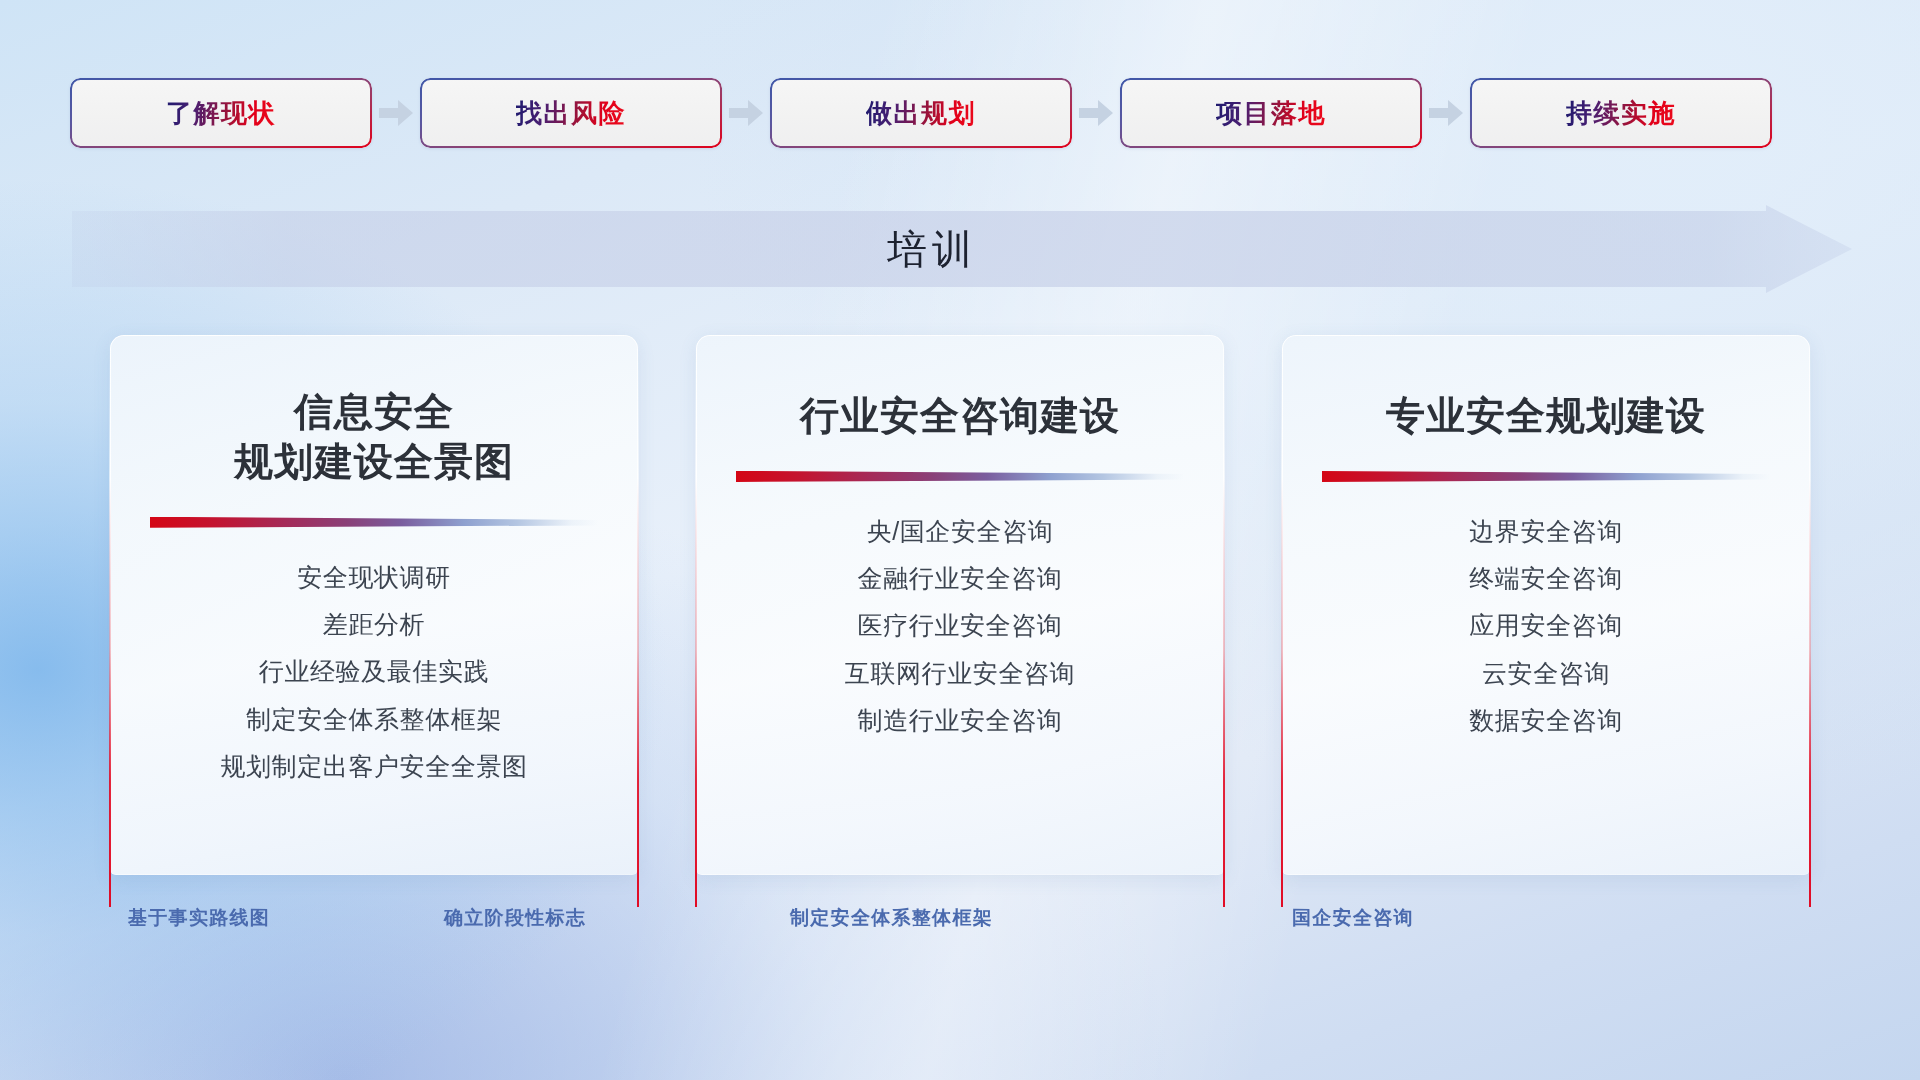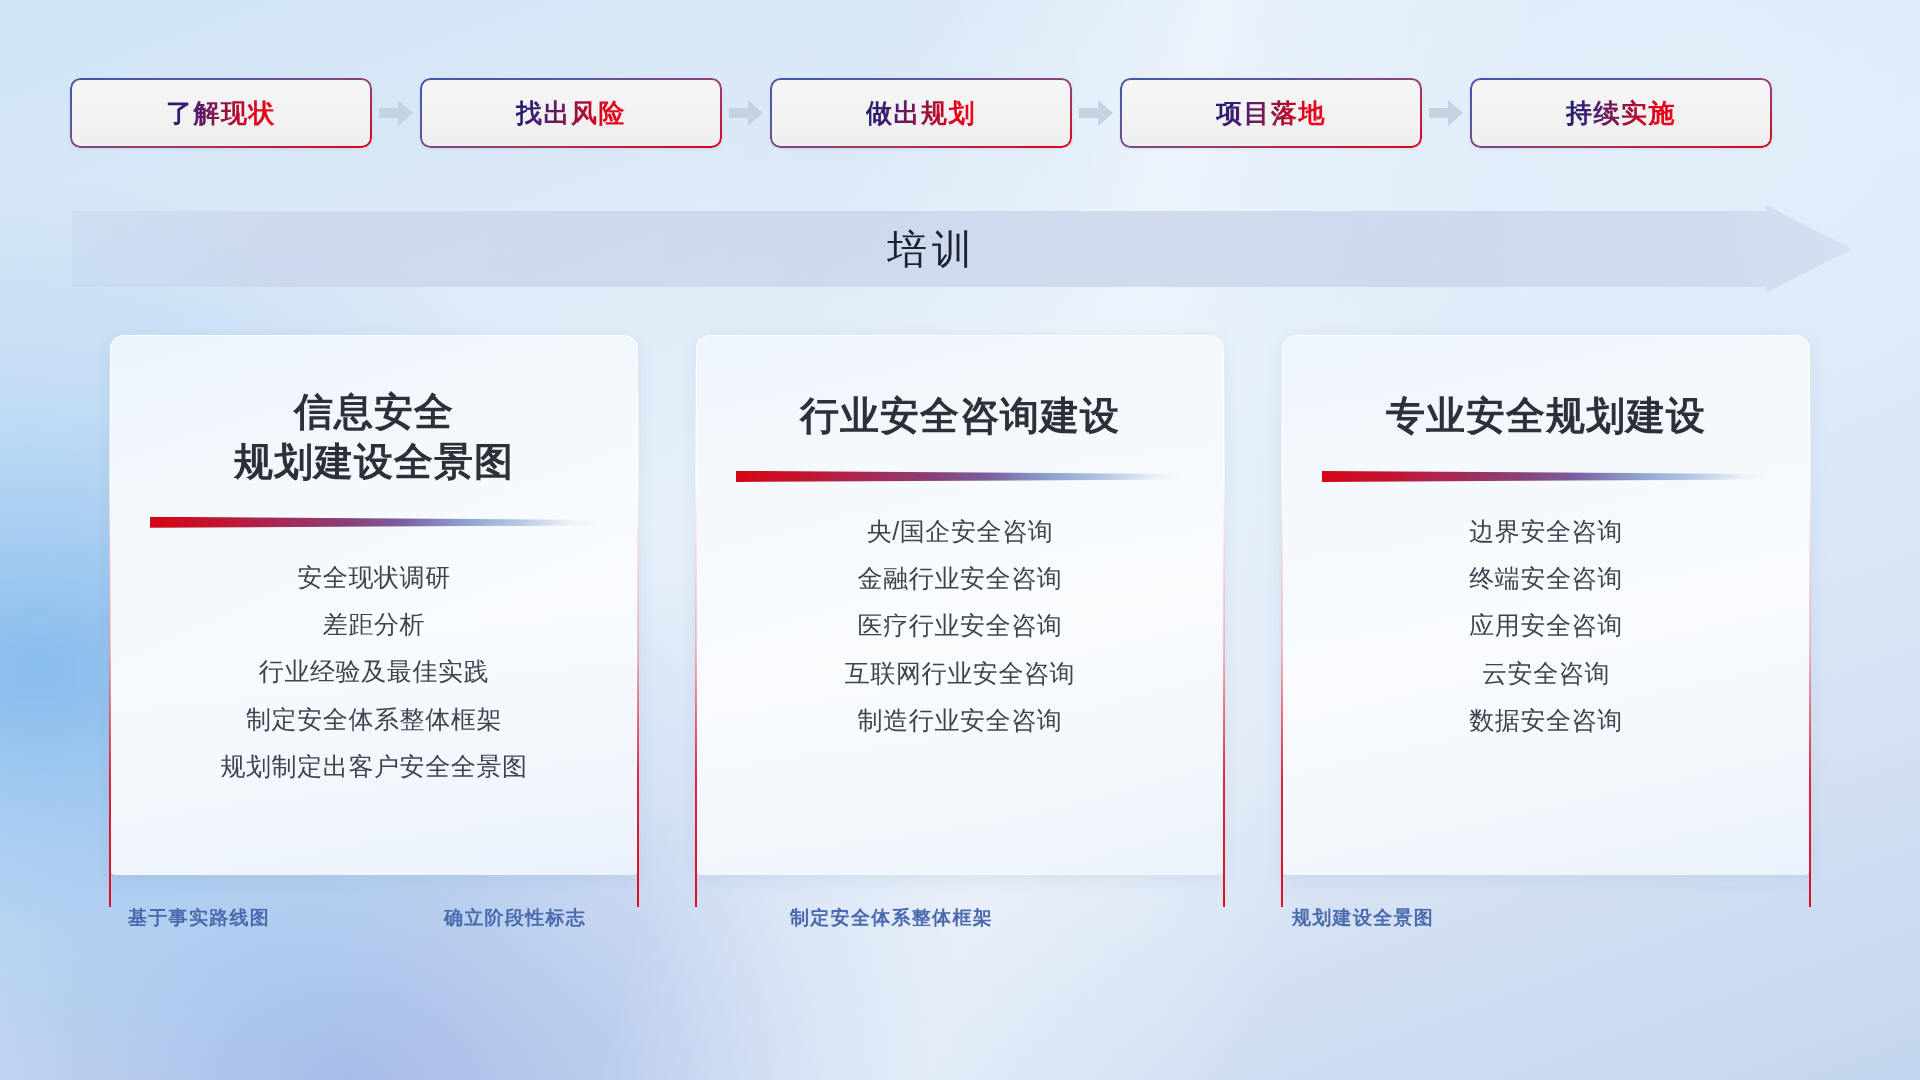--- a/index.html
+++ b/index.html
@@ -299,16 +299,16 @@
         <div class="item">数据安全咨询</div>
       </div>
     </div>
 
   </div>
 
   <div id="foot">
     <div class="foot-label" style="left:128px;">基于事实路线图</div>
     <div class="foot-label" style="left:444px;">确立阶段性标志</div>
     <div class="foot-label" style="left:790px;">制定安全体系整体框架</div>
-    <div class="foot-label" style="left:1292px;">规划建设全景图</div>
+    <div class="foot-label" style="left:1292px;">国企安全咨询</div>
   </div>
 
 </div>
 
 </body></html>

